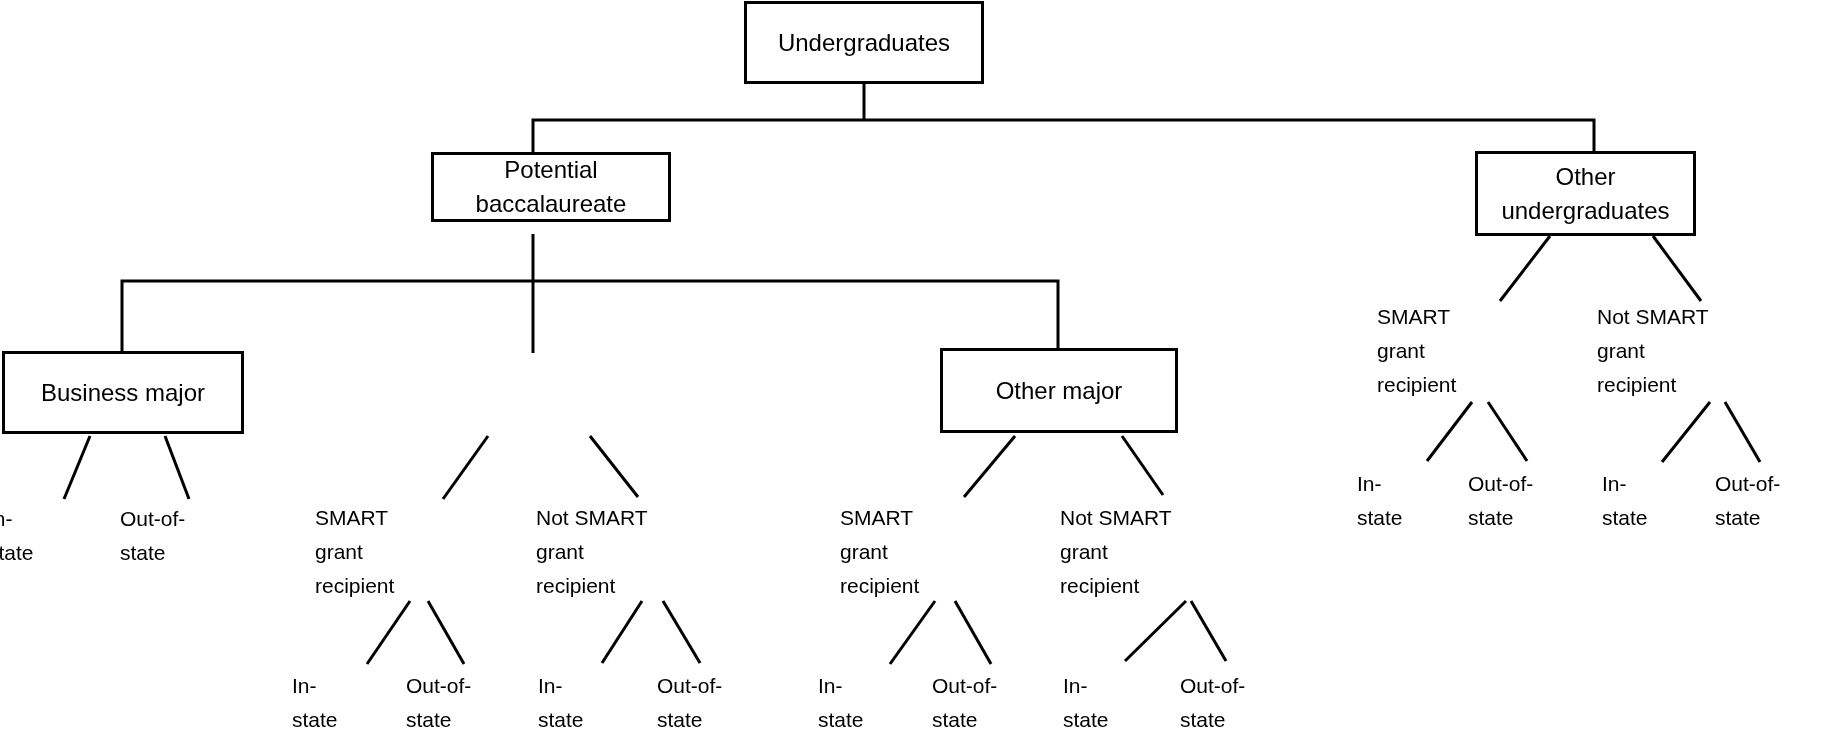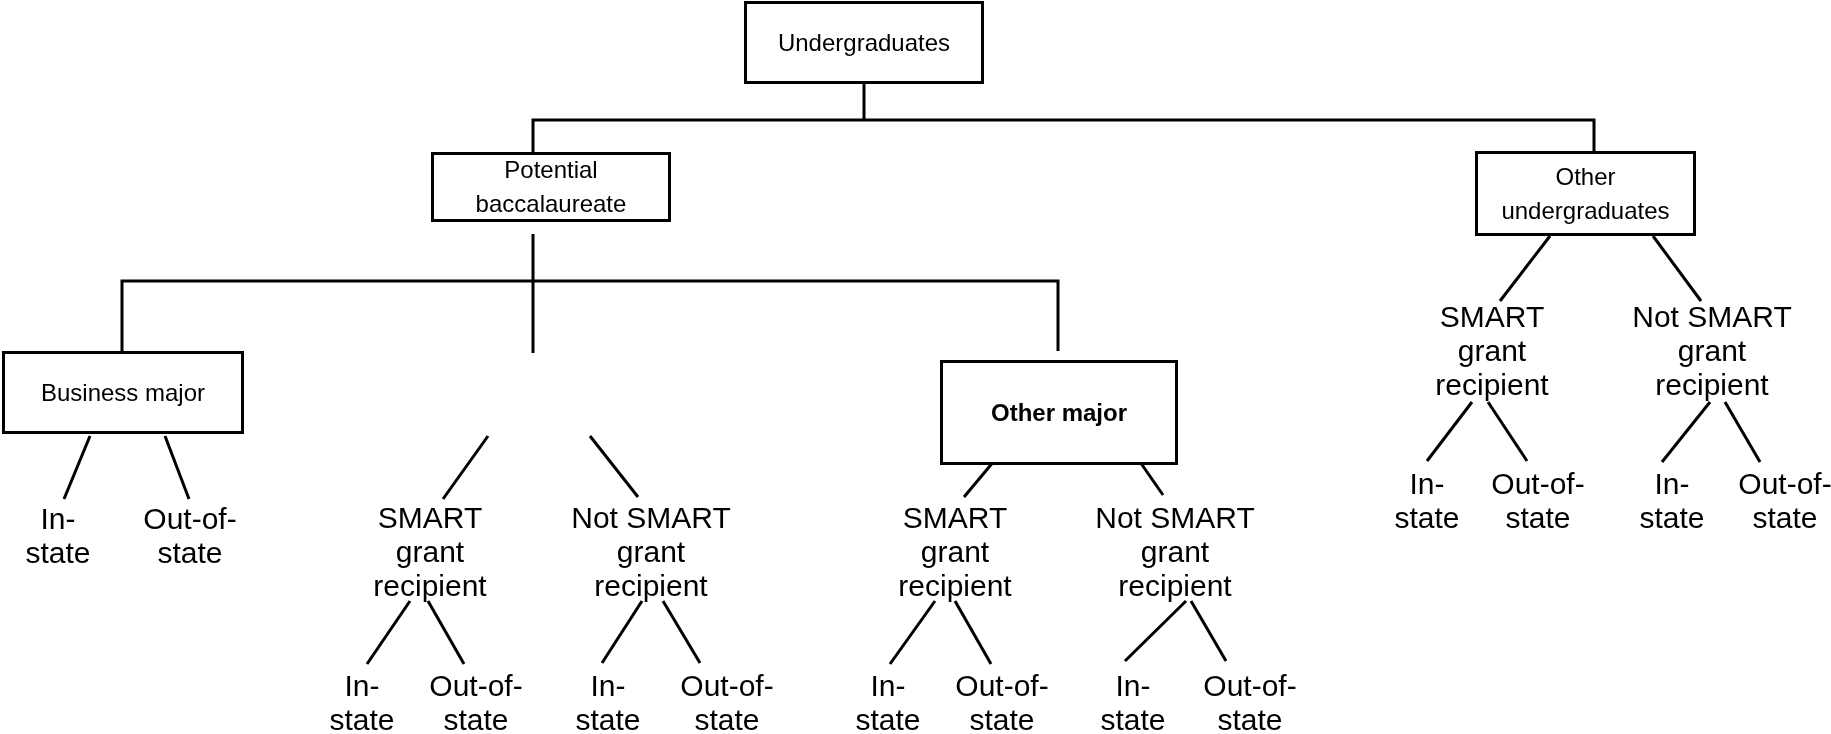--- a/index.html
+++ b/index.html
@@ -31,22 +31,22 @@
     display: flex;
     align-items: center;
     justify-content: center;
     text-align: center;
     font-size: 24px;
     line-height: 34px;
     white-space: pre-line;
   }
   .lbl {
     position: absolute;
-    text-align: center;
-    font-size: 30px;
+    text-align: left;
+    font-size: 21px;
     line-height: 34px;
     white-space: pre-line;
   }
 </style>
 </head>
 <body>
 
 <div id="canvas">
 
   <svg id="edges" width="1831" height="734" viewBox="0 0 1831 734" xmlns="http://www.w3.org/2000/svg">
@@ -94,21 +94,21 @@
 
   <div class="box" style="left:413px; top:152px; width:240px; height:70px;margin-left:18px;">Potential
 baccalaureate</div>
 
   <div class="box" style="left:1475px; top:151px; width:221px; height:85px;">Other
 undergraduates</div>
 
   <div class="box" style="left:2px; top:351px; width:242px; height:83px;">Business major</div>
 
 
-  <div class="box" style="left:940px; top:360px; width:238px; height:105px;font-weight:bold;">Other major</div>
+  <div class="box" style="left:940px; top:348px; width:238px; height:85px;">Other major</div>
 
   <div class="lbl" style="left:315px; top:501px; width:230px;">SMART
 grant
 recipient</div>
 
   <div class="lbl" style="left:536px; top:501px; width:230px;">Not SMART
 grant
 recipient</div>
 
   <div class="lbl" style="left:840px; top:501px; width:230px;">SMART

